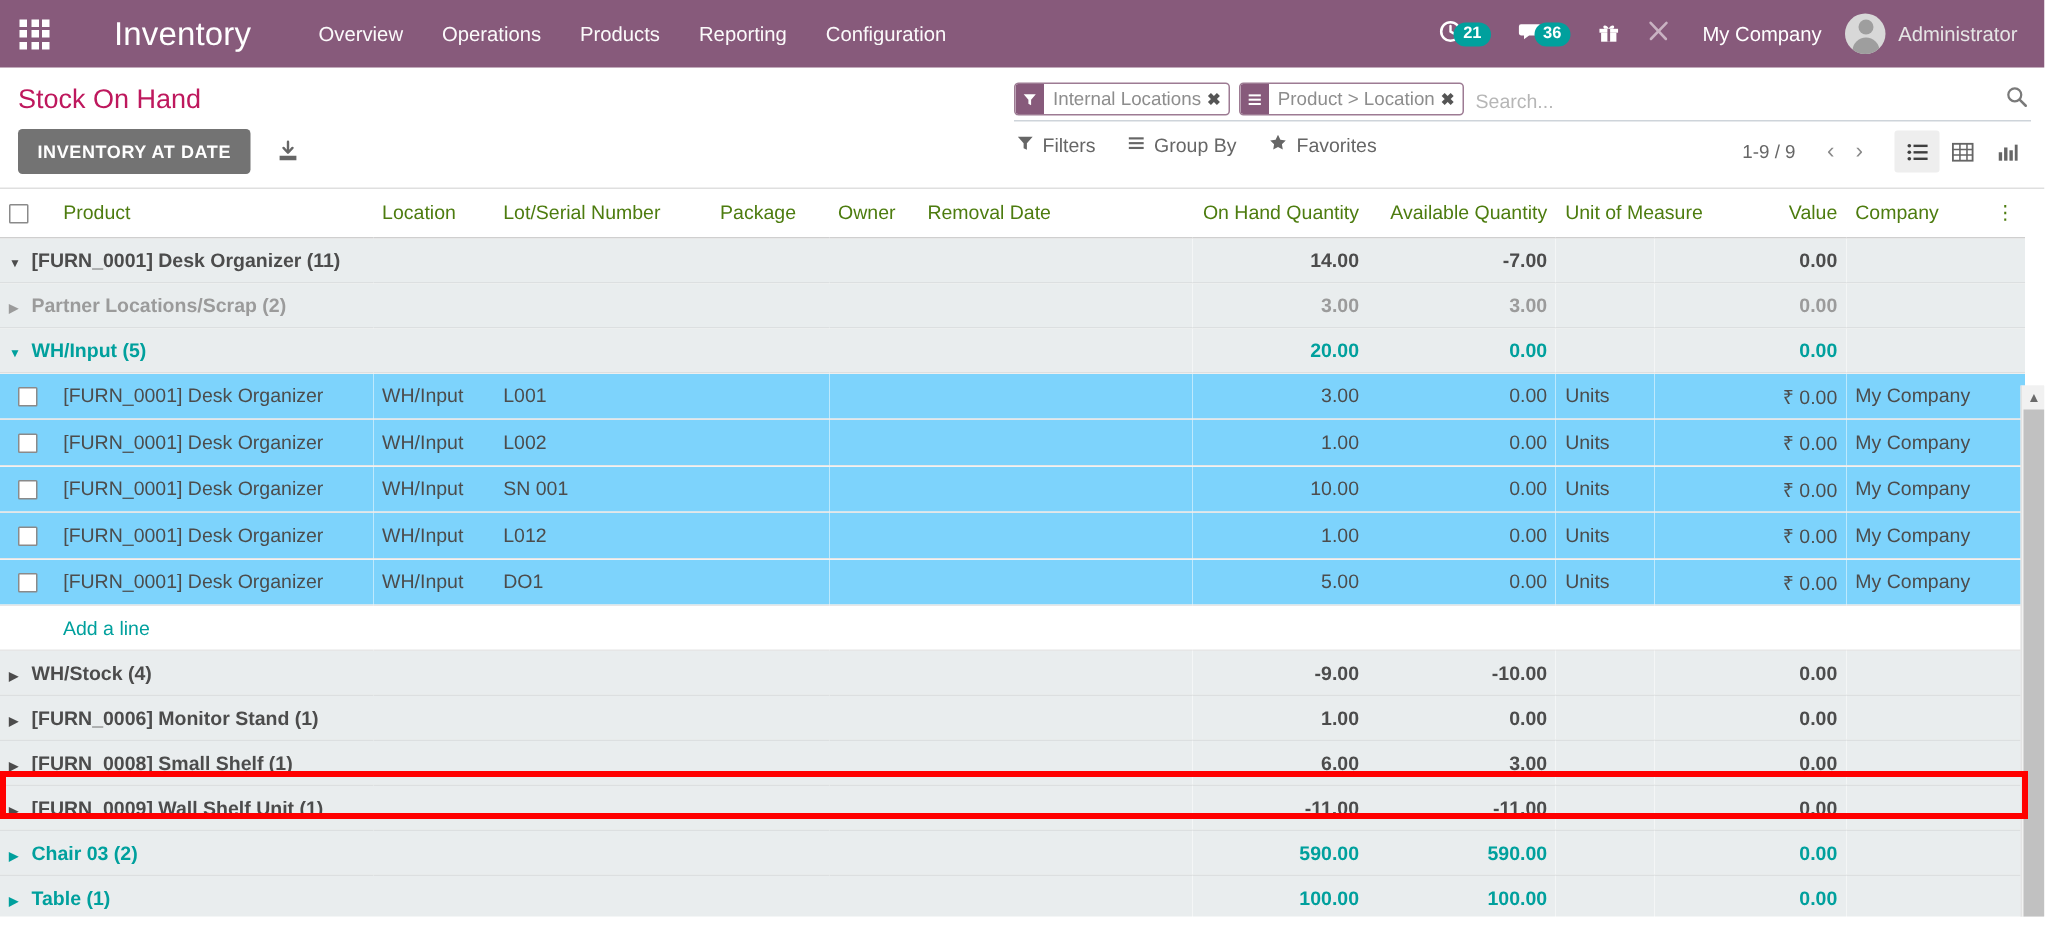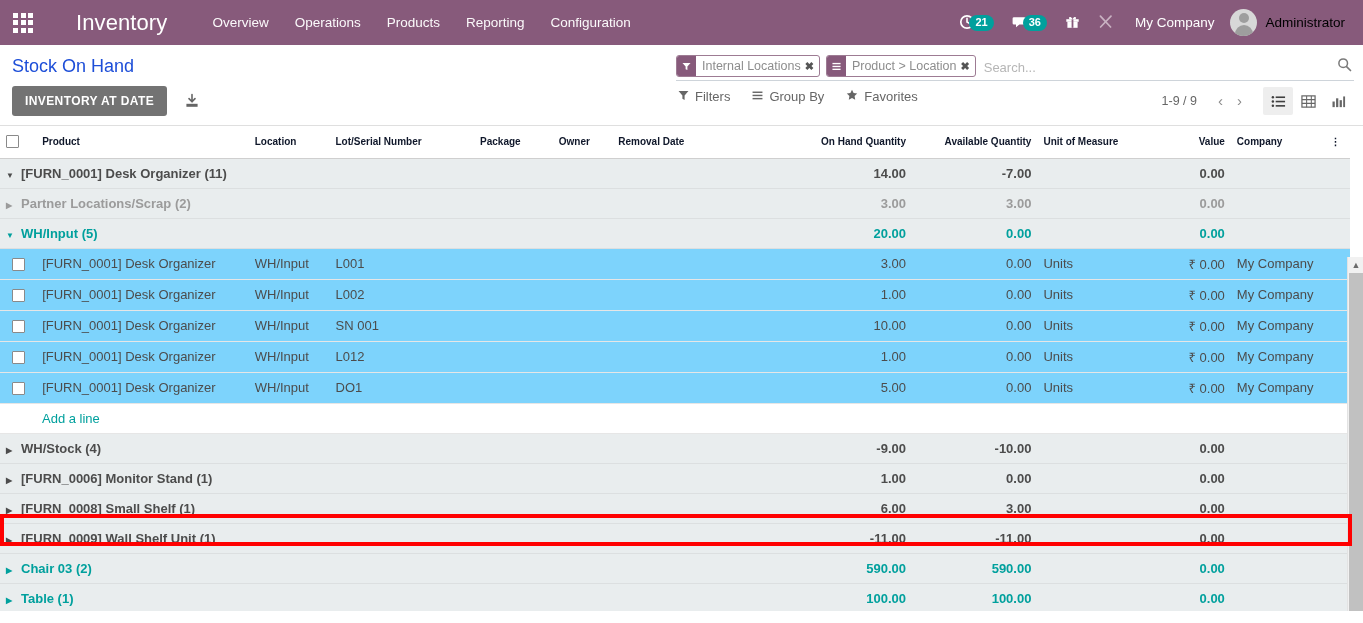--- a/index.html
+++ b/index.html
@@ -47,26 +47,26 @@
     font-size: 13.5px; color: #fff; padding: 0 12px; height: 45px; display: flex; align-items: center;
     cursor: pointer; white-space: nowrap;
   }
   .nav-user { display: flex; align-items: center; padding: 0 6px 0 4px; height: 45px; cursor: pointer; }
   .avatar {
     width: 27px; height: 27px; border-radius: 50%; background: #d8d8d8; margin-right: 8px;
     position: relative; overflow: hidden; flex: none;
   }
   .avatar::before { content:""; position:absolute; width:10px; height:10px; border-radius:50%; background:#9e9e9e; left:8.5px; top:4px; }
   .avatar::after { content:""; position:absolute; width:18px; height:11px; border-radius:9px 9px 0 0; background:#9e9e9e; left:4.5px; top:16px; }
-  .nav-user .uname { font-size: 13.5px; color: #000000; white-space: nowrap; }
+  .nav-user .uname { font-size: 13.5px; color: #e5e5e5; white-space: nowrap; }
 
   
   .control-panel { background: #fff; border-bottom: 1px solid #dfdfdf; position: relative; z-index: 10; }
   .cp-row1 { display: flex; align-items: flex-start; padding: 10px 12px 0 12px; position: relative; height: 38px; }
-  .breadcrumb { font-size: 18px; color: #1d4ed8; font-weight: 400; padding-top: 1px; }
+  .breadcrumb { font-size: 18px; color: #be185d; font-weight: 400; padding-top: 1px; }
   .cp-row2 { display: flex; align-items: center; padding: 4px 12px 10px 12px; position: relative; height: 42px; }
   .btn-primary {
     background: #737373; color: #fff; border: none; font-size: 12px; font-weight: 700;
     letter-spacing: .4px; padding: 8px 13px; border-radius: 3px; cursor: pointer;
     text-transform: uppercase; line-height: 14px;
   }
   .icon-btn-plain {
     margin-left: 14px; color: #666; font-size: 16px; cursor: pointer; display: inline-flex;
     align-items: center; justify-content: center; width: 22px; height: 22px;
   }
@@ -113,21 +113,21 @@
   .vs-btn {
     width: 30px; height: 28px; display: flex; align-items: center; justify-content: center;
     cursor: pointer; color: #666; font-size: 15px; border-radius: 2px;
   }
   .vs-btn.active { background: #eeeeee; color: #3f3f3f; }
 
   
   .table-wrap { position: relative; height: 485px; background: #fff; overflow: hidden; }
   table.olist { width: 1350px; border-collapse: collapse; table-layout: fixed; }
   table.olist th {
-    font-size: 10px; font-weight: 700; color: #0f172a; text-align: left;
+    font-size: 13px; font-weight: 400; color: #4d7c0f; text-align: left;
     padding: 8px 6px; border-bottom: 1px solid #cfcfcf; background: #fff;
     white-space: nowrap; vertical-align: middle; height: 32px;
   }
   table.olist th.num, table.olist td.num { text-align: right; }
   table.olist td {
     font-size: 13px; color: #4c4c4c; padding: 6px 6px; border-bottom: 1px solid #e6e6e6;
     white-space: nowrap; overflow: hidden; text-overflow: ellipsis; height: 30px;
   }
   tr.datarow { background: #7dd3fc; }
   tr.grouprow > td {

